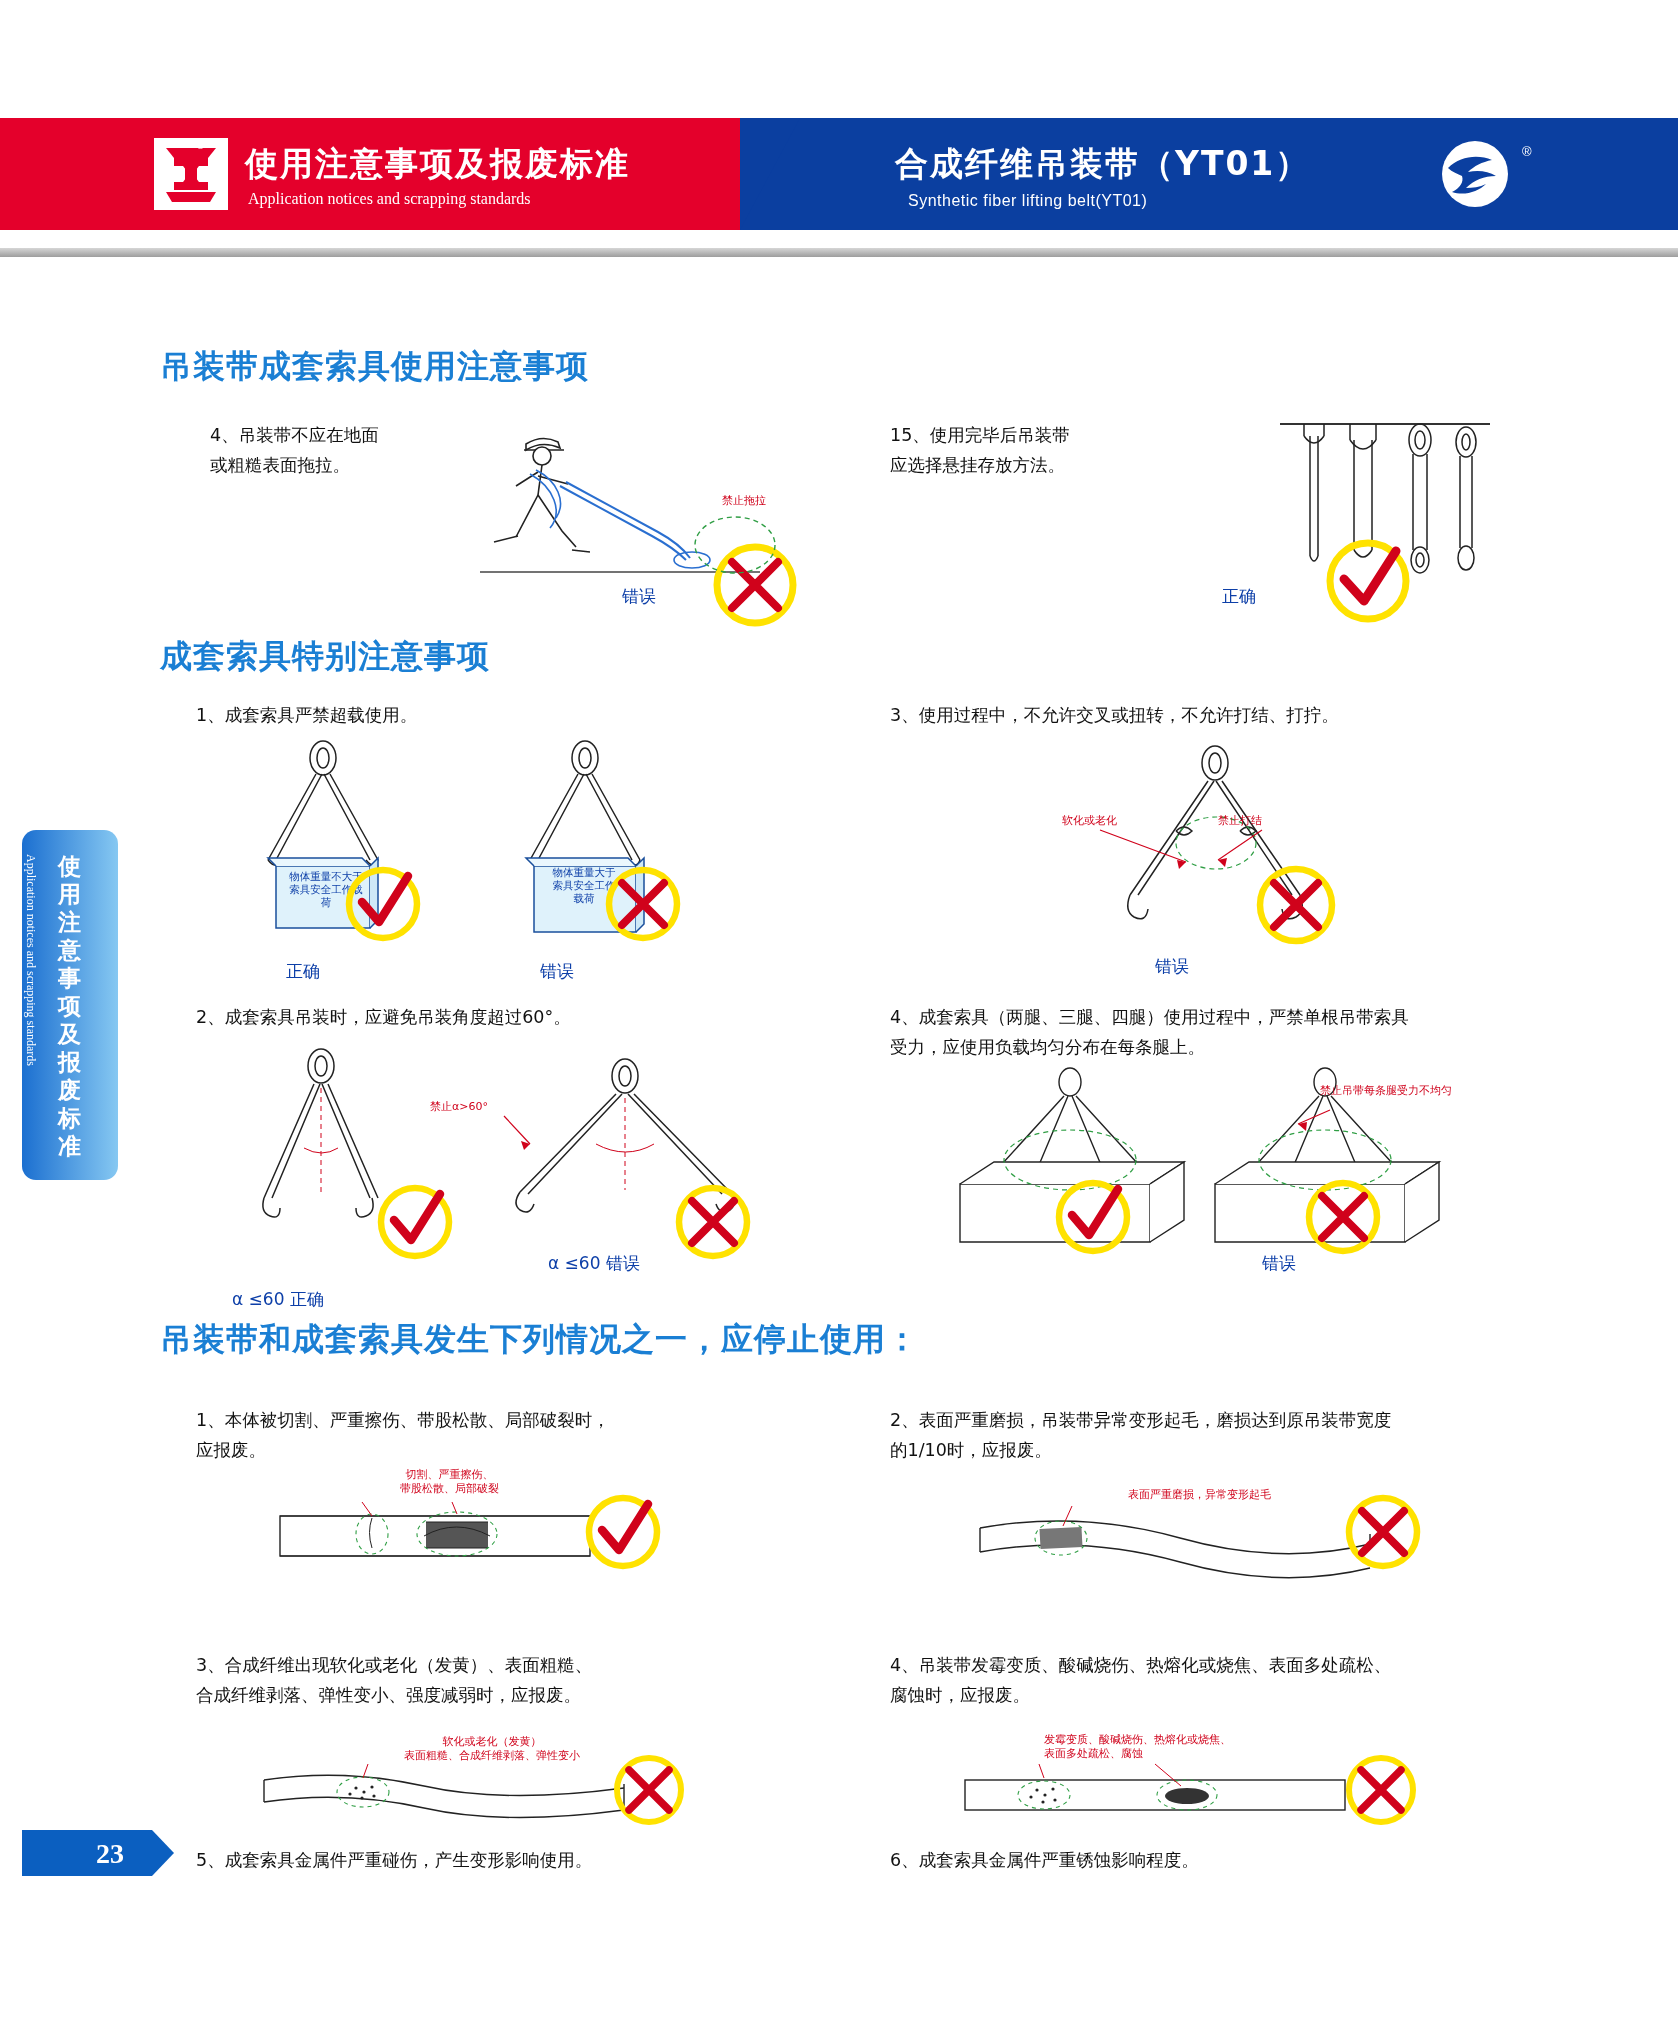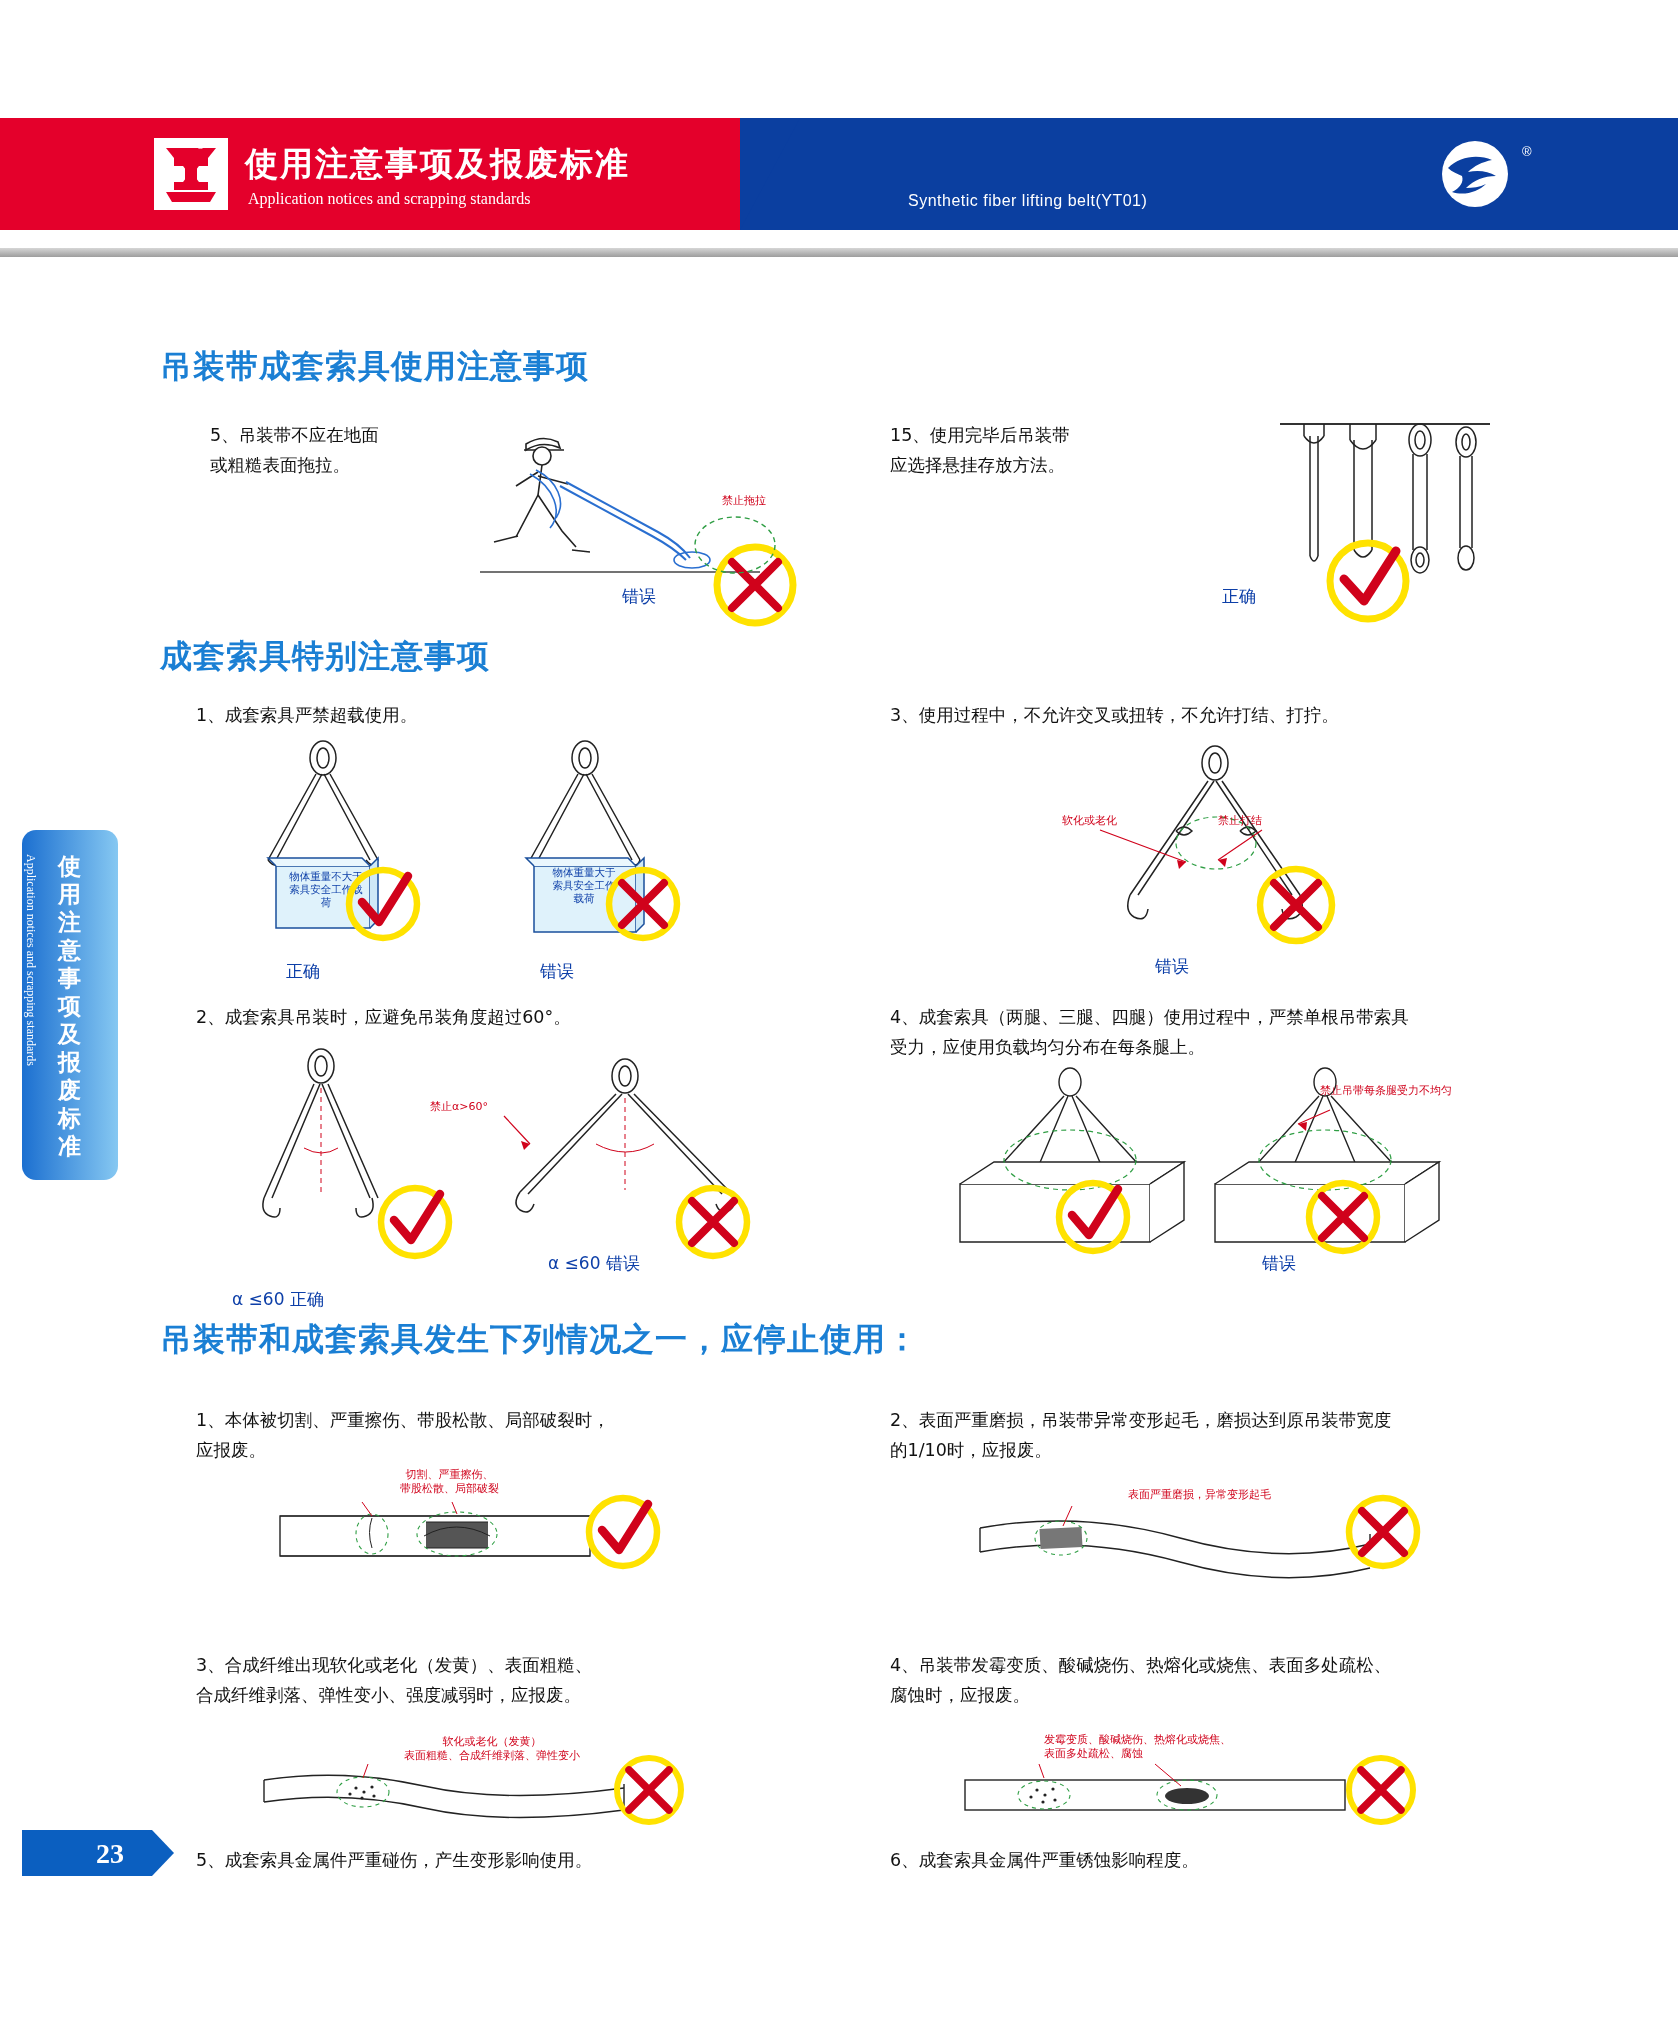--- a/index.html
+++ b/index.html
@@ -152,20 +152,21 @@
       <path d="M22 22 h34 v8 h-11 v16 h11 v8 h-34 v-8 h11 v-16 h-11 z" fill="#e4002b"></path>
       <path d="M14 56 h50 l-6 10 h-38 z" fill="#e4002b"></path>
       <path d="M30 26 l18 24 M48 26 l-18 24" stroke="#e4002b" stroke-width="3" fill="none"></path>
     </svg>
   </div>
   <div class="hdr-reg2">®</div>
 
   <div class="hdr-red-cn">使用注意事项及报废标准</div>
   <div class="hdr-red-en">Application notices and scrapping standards</div>
 
+  <div class="hdr-blue-cn">合成纤维吊装带（YT01）</div>
   <div class="hdr-blue-en">Synthetic fiber lifting belt(YT01)</div>
 
   <div class="hdr-bird">
     <svg width="86" height="72" viewBox="0 0 86 72">
       <circle cx="43" cy="36" r="33" fill="#ffffff"></circle>
       <path d="M16 30 C28 18 46 16 60 22 C50 24 42 28 36 34 C46 32 56 33 64 38 C52 38 42 42 34 50 C40 50 48 49 54 46 C46 54 32 58 20 54 C28 50 32 44 30 38 C26 36 20 34 16 30 Z" fill="#0b3fa0"></path>
     </svg>
   </div>
   <div class="hdr-reg">®</div>
 </div>
@@ -175,21 +176,21 @@
 <div class="side-tab">
   <div class="cn">使用注意事项及报废标准</div>
   <div class="en">Application notices and scrapping standards</div>
 </div>
 
 <div class="pagenum-bar"></div>
 <div class="pagenum">23</div>
 
 <div class="h-section" style="left:160px;top:345px;">吊装带成套索具使用注意事项</div>
 
-<div class="para" style="left:210px;top:420px;white-space:pre-line;">5、吊装带不应在地面
+<div class="para" style="left:210px;top:420px;white-space:pre-line;">4、吊装带不应在地面
 或粗糙表面拖拉。</div>
 
 <div class="fig" style="left:480px;top:420px;">
   <svg width="280" height="160" viewBox="0 0 280 160">
     <g stroke="#222" fill="none" stroke-width="1.6">
 
       <path d="M46 24 q16 -10 32 -2 l2 6 q-18 -8 -34 2 z" fill="#fff"></path>
       <path d="M44 30 h40"></path>
       <circle cx="62" cy="36" r="9" fill="#fff"></circle>
       <path d="M62 45 l-4 30"></path>

